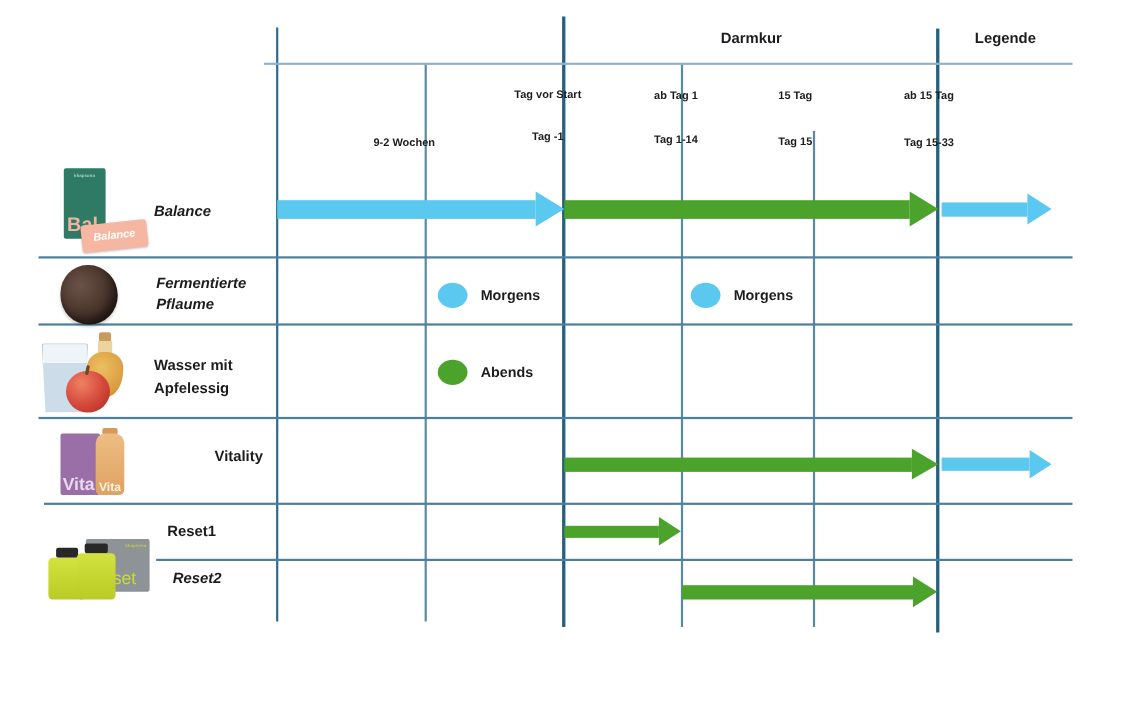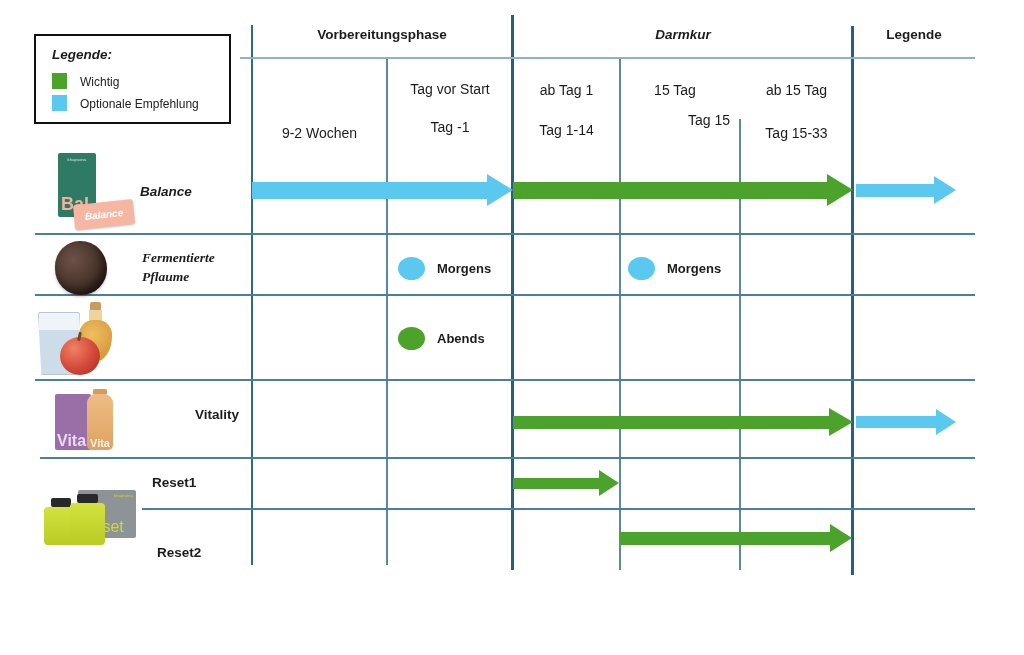--- a/index.html
+++ b/index.html
@@ -7,21 +7,21 @@
           font-family:"Liberation Sans",sans-serif;color:#1c1c1c;}
   .abs{position:absolute;}
   
   .vline{position:absolute;background:#5a89a6;width:1.5px;}
   .vline.dark{background:#25607f;width:3px;}
   .vline.med{background:#2e6b89;width:2px;}
   .hline{position:absolute;background:#4c7f9e;height:1.5px;}
   .hline.light{background:#8fb2c9;}
   
   .phase{position:absolute;font-weight:700;font-size:13.5px;text-align:center;}
-  .colcap{position:absolute;font-weight:400;font-size:14px;text-align:center;}
+  .colcap{position:absolute;font-weight:700;font-size:10px;text-align:center;margin-left:48px;}
   .rowlab{position:absolute;font-weight:700;font-size:13.5px;line-height:19px;}
   .it{font-style:italic;}
   
   .legend{position:absolute;left:34px;top:34px;width:193px;height:86px;border:2px solid #111;background:#fff;}
   .legend .t{position:absolute;left:16px;top:11px;font-weight:700;font-style:italic;font-size:13.5px;}
   .legend .sq{position:absolute;left:16px;width:15px;height:16px;}
   .legend .lab{position:absolute;left:44px;font-size:12px;font-weight:400;color:#222;}
   
   .arrow{position:absolute;display:flex;align-items:center;}
   .arrow .shaft{flex:1;}
@@ -31,55 +31,47 @@
   .doty{position:absolute;font-weight:700;font-size:13px;}
   
   .prod{position:absolute;}
   .tinytext{font-size:4px;letter-spacing:.2px;}
 </style>
 </head>
 <body>
 
 <div id="canvas">
 
-  <div class="legend">
-    <div class="t">Legende:</div>
-    <div class="sq" style="top:37px;background:#4ca32c;"></div>
-    <div class="lab" style="top:39px;">Wichtig</div>
-    <div class="sq" style="top:59px;background:#5bc9ef;"></div>
-    <div class="lab" style="top:61px;">Optionale Empfehlung</div>
-  </div>
 
   <div class="vline med" style="left:251px;top:25px;height:540px;"></div>
   <div class="vline" style="left:386px;top:58px;height:507px;"></div>
   <div class="vline dark" style="left:511px;top:15px;height:555px;"></div>
   <div class="vline" style="left:619px;top:58px;height:512px;"></div>
   <div class="vline" style="left:739px;top:119px;height:451px;"></div>
   <div class="vline dark" style="left:851px;top:26px;height:549px;"></div>
 
   <div class="hline light" style="left:240px;top:57px;width:735px;"></div>
   <div class="hline" style="left:35px;top:233px;width:940px;"></div>
   <div class="hline" style="left:35px;top:294px;width:940px;"></div>
   <div class="hline" style="left:35px;top:379px;width:940px;"></div>
   <div class="hline" style="left:40px;top:457px;width:935px;"></div>
   <div class="hline" style="left:142px;top:508px;width:833px;"></div>
 
-  <div class="phase" style="left:252px;top:27px;width:260px;">Vorbereitungsphase</div>
-  <div class="phase" style="left:513px;top:27px;width:340px;font-style:italic;">Darmkur</div>
+  <div class="phase" style="left:513px;top:27px;width:340px;">Darmkur</div>
   <div class="phase" style="left:853px;top:27px;width:122px;">Legende</div>
 
   <div class="colcap" style="left:387px;top:81px;width:126px;">Tag vor Start</div>
   <div class="colcap" style="left:513px;top:82px;width:107px;">ab Tag 1</div>
   <div class="colcap" style="left:620px;top:82px;width:110px;">15 Tag</div>
   <div class="colcap" style="left:740px;top:82px;width:113px;">ab 15 Tag</div>
 
   <div class="colcap" style="left:252px;top:125px;width:135px;">9-2 Wochen</div>
   <div class="colcap" style="left:387px;top:119px;width:126px;">Tag -1</div>
   <div class="colcap" style="left:513px;top:122px;width:107px;">Tag 1-14</div>
-  <div class="colcap" style="left:620px;top:112px;width:110px;text-align:right;">Tag 15</div>
+  <div class="colcap" style="left:620px;top:124px;width:110px;">Tag 15</div>
   <div class="colcap" style="left:740px;top:125px;width:113px;">Tag 15-33</div>
 
   <div class="prod">
     <div class="abs" style="left:58px;top:153px;width:38px;height:64px;background:#2e7a64;border-radius:2px;overflow:hidden;">
       <div class="tinytext" style="color:#d8ece3;text-align:center;margin-top:4px;">khapsona</div>
       <div style="position:absolute;left:3px;bottom:2px;font-size:18px;font-weight:700;color:#f2b39e;">Bal</div>
     </div>
     <div class="abs" style="left:74px;top:202px;width:60px;height:25px;background:#f6b7a2;border-radius:3px;transform:rotate(-6deg);box-shadow:0 1px 2px rgba(0,0,0,.25);display:flex;align-items:center;justify-content:center;">
       <span style="font-size:10px;font-weight:700;font-style:italic;color:#fff;">Balance</span>
     </div>
@@ -115,27 +107,31 @@
       <div style="width:20px;height:9px;background:#282828;border-radius:2px;margin:0 auto;"></div>
       <div style="width:34px;height:38px;background:linear-gradient(#d3e23e,#b9cb25);border-radius:4px;"></div>
     </div>
     <div class="abs" style="left:70px;top:494px;width:35px;height:51px;">
       <div style="width:21px;height:9px;background:#282828;border-radius:2px;margin:0 auto;"></div>
       <div style="width:35px;height:42px;background:linear-gradient(#d3e23e,#b9cb25);border-radius:4px;"></div>
     </div>
   </div>
 
   <div class="rowlab it" style="left:140px;top:182px;">Balance</div>
-  <div class="rowlab it" style="left:142px;top:248px;font-family:Liberation Serif, serif;">
+  <div class="rowlab it" style="left:142px;top:248px;">
     <span style="display:block;">Fermentierte</span>
     <span style="display:block;">Pflaume</span>
   </div>
+  <div class="rowlab" style="left:140px;top:321px;line-height:21px;">
+    <span style="display:block;">Wasser mit</span>
+    <span style="display:block;">Apfelessig</span>
+  </div>
   <div class="rowlab" style="left:148px;top:405px;margin-left:47px;">Vitality</div>
   <div class="rowlab" style="left:152px;top:473px;">Reset1</div>
-  <div class="rowlab" style="left:157px;top:543px;">Reset2</div>
+  <div class="rowlab" style="left:157px;top:516px;font-style:italic;">Reset2</div>
 
   <div class="arrow" style="left:252px;top:174px;width:261px;height:32px;">
     <div class="shaft" style="height:17px;background:#5bc9ef;"></div>
     <div class="head" style="border-left:26px solid #5bc9ef;border-top:16px solid transparent;border-bottom:16px solid transparent;"></div>
   </div>
 
   <div class="arrow" style="left:513px;top:174px;width:340px;height:32px;">
     <div class="shaft" style="height:17px;background:#4ca32c;"></div>
     <div class="head" style="border-left:26px solid #4ca32c;border-top:16px solid transparent;border-bottom:16px solid transparent;"></div>
   </div>

